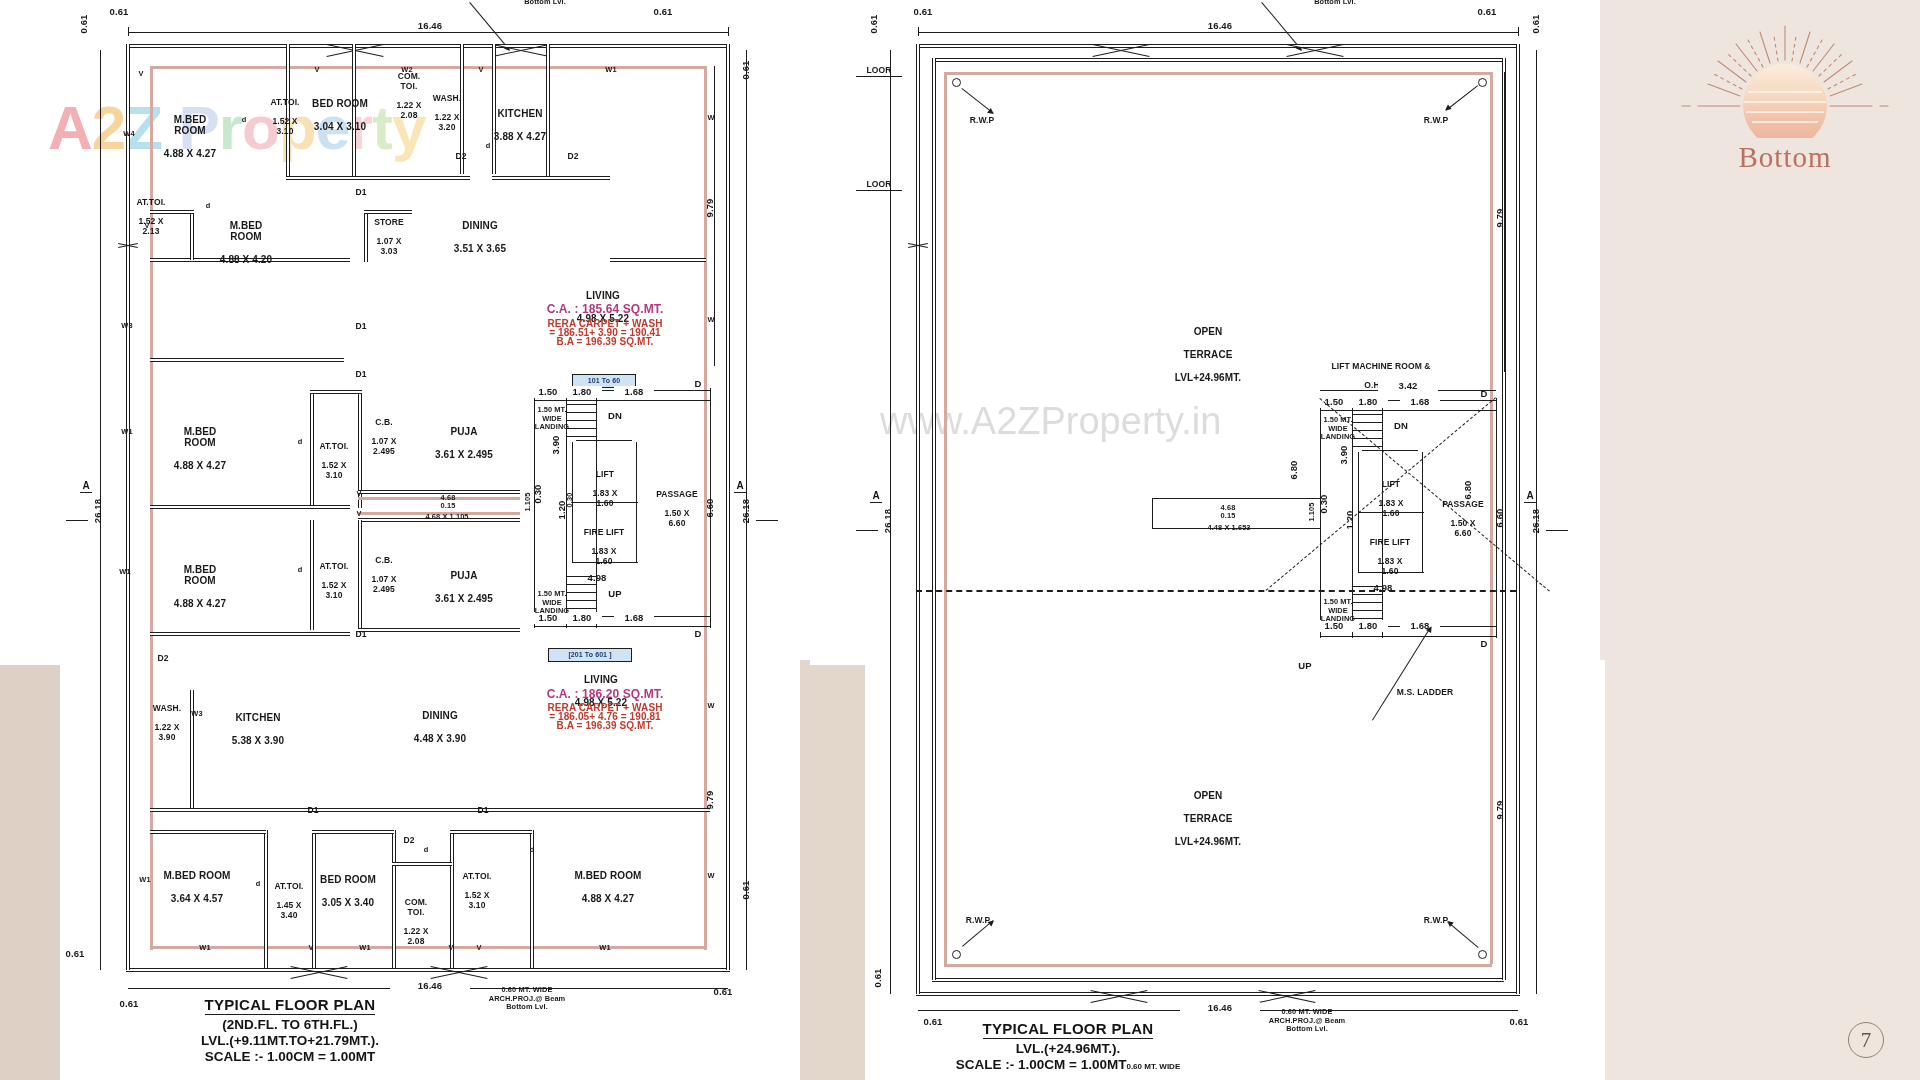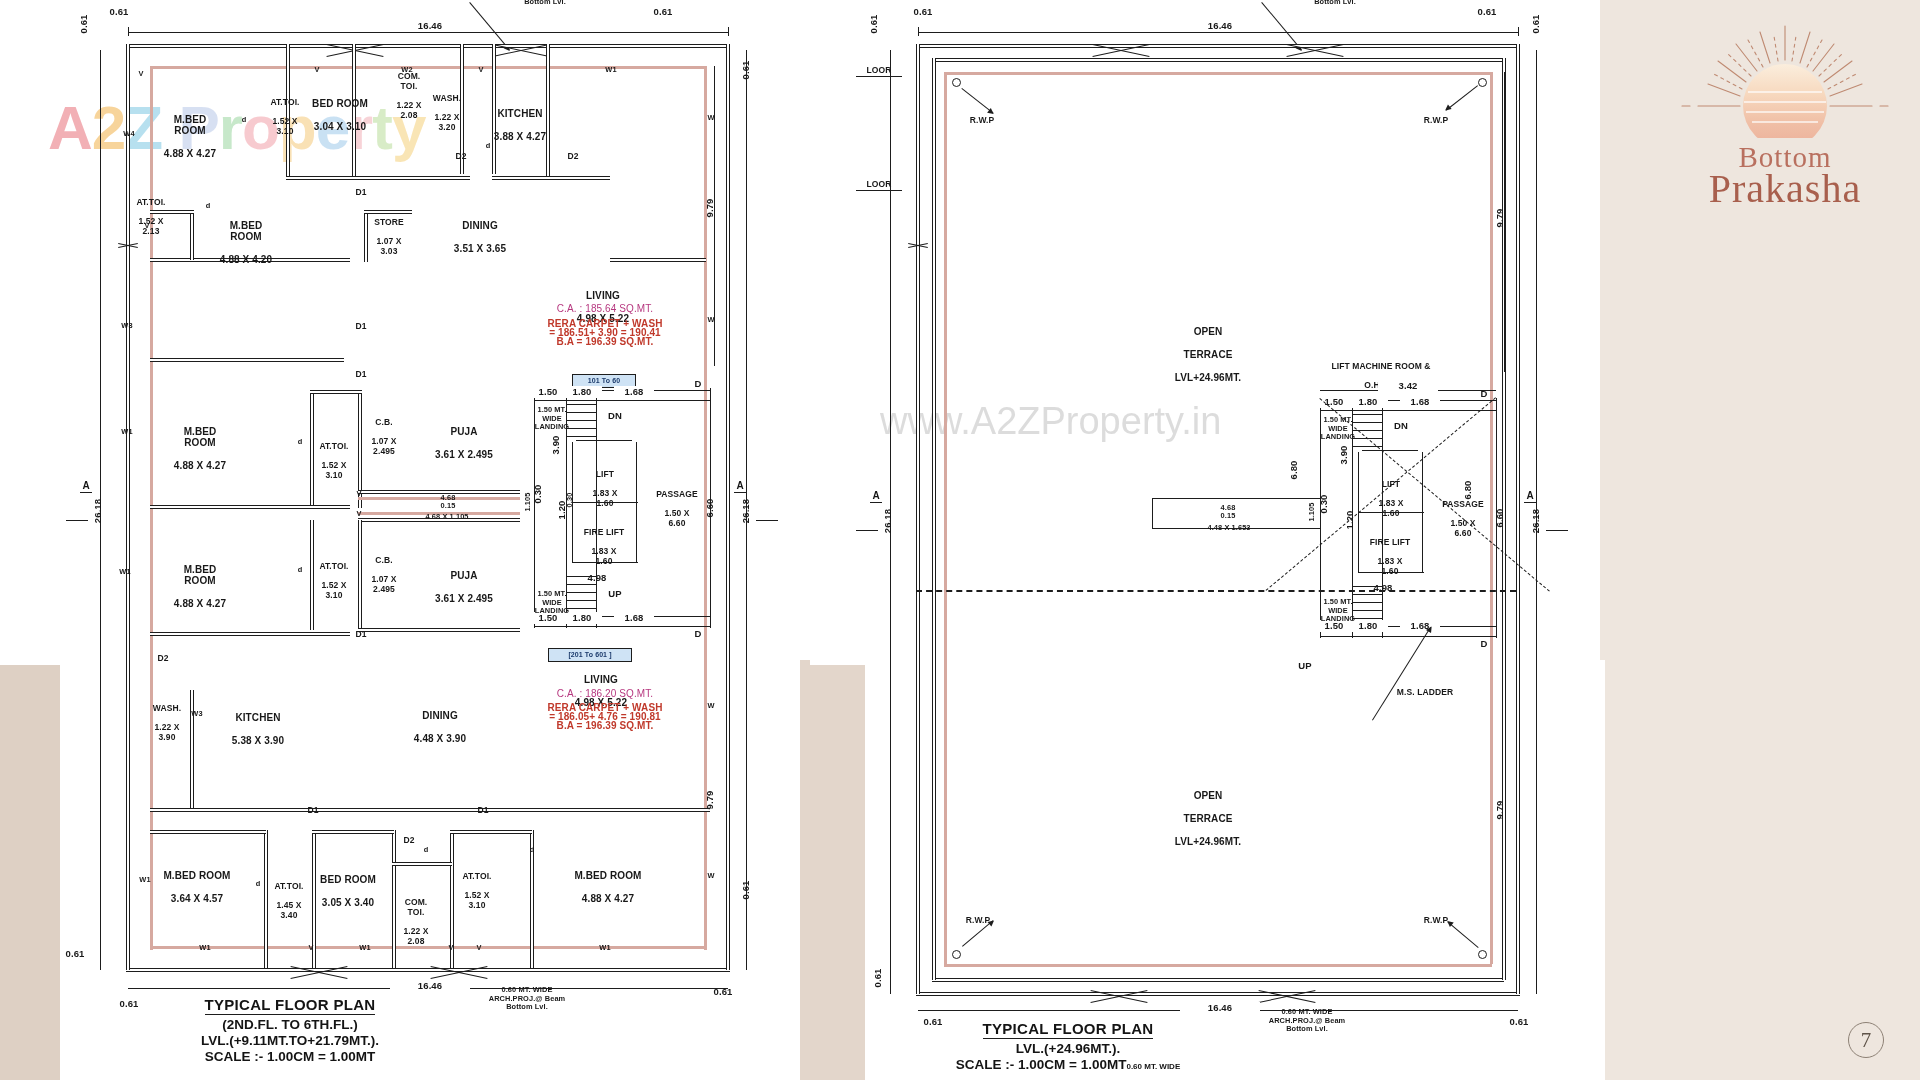--- a/index.html
+++ b/index.html
@@ -29,21 +29,21 @@
   .redwallv { position:absolute; width:3px;  background:#d6a9a0; }
   .dimline  { position:absolute; background:#1d1d1d; height:1px; }
   .dimlinev { position:absolute; background:#1d1d1d; width:1px; }
   .tick { position:absolute; width:1px; height:9px; background:#1d1d1d; }
 
   .lbl { position:absolute; font-size:10px; line-height:11.5px; text-align:center;
          letter-spacing:.1px; white-space:pre-line; font-weight:700; color:#181818; }
   .lbl.sm  { font-size:8.5px; line-height:9.8px; font-weight:700; }
   .lbl.xs  { font-size:7.4px; line-height:8.6px; font-weight:700; }
   .lbl.dim { font-size:9.5px; font-weight:700; }
-  .lbl.mag { color:#b6377f; font-weight:400; font-size:10px; line-height:8.4px; }
+  .lbl.mag { color:#b6377f; font-weight:700; font-size:12px; line-height:8.4px; }
   .lbl.magr{ color:#c0392b; font-weight:700; font-size:10px; line-height:8.4px; }
   .lbl.rot90  { transform-origin:0 0; transform:rotate(-90deg); }
   .lbl.boxed { border:1px solid #1d1d1d; background:#cfe3f5; padding:0 2px; font-size:7px; color:#1b3a6b; }
 
   .xwin { position:absolute; }
   .xwin::before, .xwin::after {
     content:""; position:absolute; left:0; top:50%; width:100%; height:1.2px; background:#1d1d1d;
     transform-origin:center;
   }
   .xwin::before { transform:rotate(12deg); }
@@ -131,21 +131,20 @@
     </g>
     <circle cx="125" cy="88" r="42" fill="url(#sunGrad)"></circle>
     <g stroke="#ffffff" stroke-width="1.6" opacity=".85">
       <line x1="88" y1="74" x2="162" y2="74"></line>
       <line x1="84" y1="84" x2="166" y2="84"></line>
       <line x1="86" y1="94" x2="164" y2="94"></line>
       <line x1="92" y1="104" x2="158" y2="104"></line>
     </g>
   </svg>
   <div class="name1">Bottom</div>
-  <div class="name2">Prakasha</div>
 </div>
 
 <div id="wm-a2z">
   <span style="color:#e8707a">A</span><span style="color:#f2b24a">2</span><span style="color:#7ec8e3">Z</span><span style="color:#8fd18f"> </span><span style="color:#b8c8e8">P</span><span style="color:#9ad6a0">r</span><span style="color:#f2a0a8">o</span><span style="color:#f5c97a">p</span><span style="color:#9ec9ea">e</span><span style="color:#f2b0b8">r</span><span style="color:#b9dd9a">t</span><span style="color:#f5d07a">y</span>
 </div>
 <div id="wm-url">www.A2ZProperty.in</div>
 
 <div id="left-plan">
 
   <div class="dimline" style="left:128px; top:32px; width:600px;"></div>

